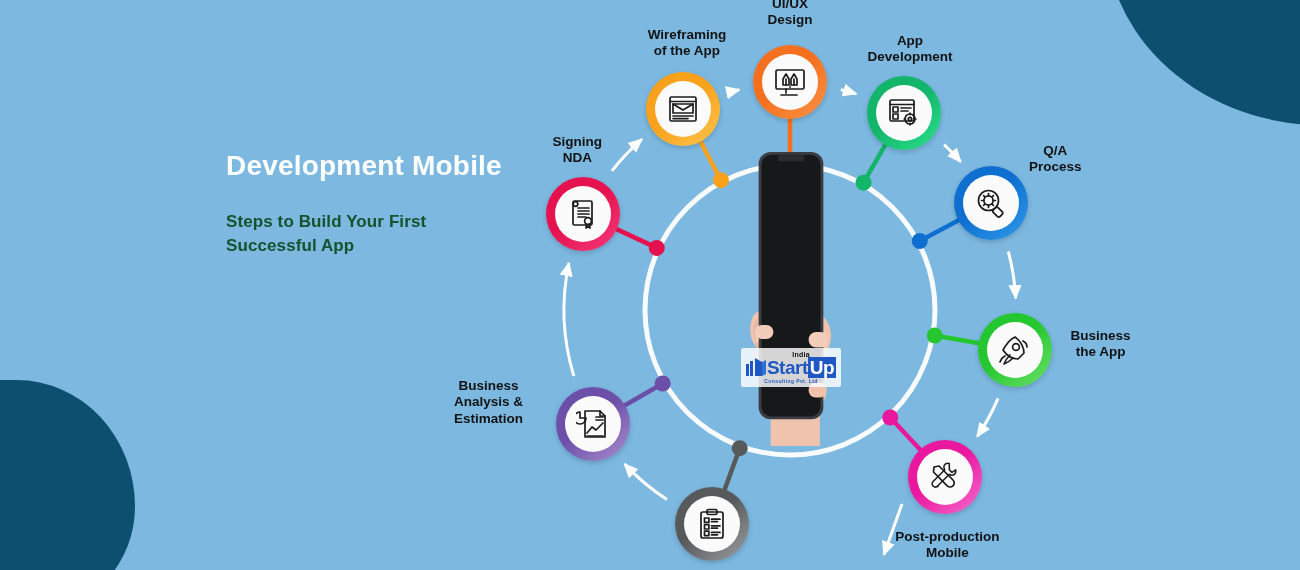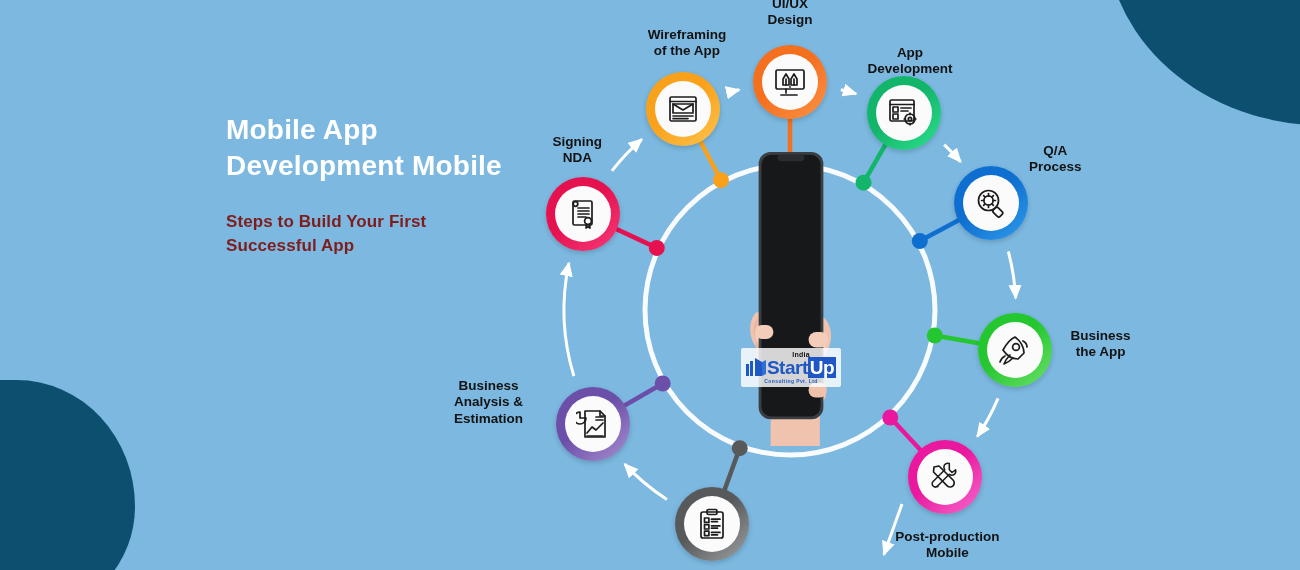--- a/index.html
+++ b/index.html
@@ -23,21 +23,21 @@
     border-radius: 0 55% 45% 0;
   }
 
   
   .headline { position: absolute; left: 226px; top: 112px; width: 400px; }
   .headline h1 {
     color: #ffffff; font-size: 28px; font-weight: bold;
     line-height: 1.28; letter-spacing: .2px;
   }
   .headline h2 {
-    color: #7f1d1d; font-size: 17px; font-weight: bold;
+    color: #14532d; font-size: 17px; font-weight: bold;
     line-height: 1.45; margin-top: 26px; letter-spacing: .1px;
   }
 
   
   #diagram { position: absolute; left: 450px; top: 0; width: 700px; height: 570px; }
   #wheel { position: absolute; inset: 0; }
 
   
   .node { position: absolute; width: 0; height: 0; }
   .ring {
@@ -58,21 +58,21 @@
 </head>
 <body>
 
 <div id="stage">
 
   <div class="blob blob-tr"></div>
   <div class="blob blob-bl"></div>
 
   <div class="headline">
     <h1>
-      <span>Mobile App</span><br>
+      <br>
       <span>Development Mobile</span>
     </h1>
     <h2>
       <span>Steps to Build Your First</span><br>
       <span>Successful App</span>
     </h2>
   </div>
 
   <div id="diagram">
     <svg id="wheel" viewBox="0 0 700 570">
@@ -229,21 +229,21 @@
                 <circle cx="23" cy="23" r="1.7" stroke="#1c1c1c" fill="none" stroke-width="1.7" stroke-linecap="round" stroke-linejoin="round"></circle>
       <g stroke="#1c1c1c" fill="none" stroke-width="1.7" stroke-linecap="round" stroke-linejoin="round">
                   <line x1="23" y1="17.2" x2="23" y2="18.6"></line>
                   <line x1="23" y1="27.4" x2="23" y2="28.8"></line>
       <line x1="17.2" y1="23" x2="18.6" y2="23"></line>
                   <line x1="27.4" y1="23" x2="28.8" y2="23"></line>
                 </g>
               </svg>
             </div>
           </div>
-          <div class="lbl" style="left: -79px; top: -80px; margin-top: 12px;">App
+          <div class="lbl" style="left: -79px; top: -80px;">App
 Development</div>
         </div>
         <div class="node" style="left: 541.312px; top: 202.96px;">
           <div class="ring" style="background: linear-gradient(140deg, rgb(15, 111, 208) 0%, rgb(15, 111, 208) 45%, rgb(47, 155, 234) 100%);">
             <div class="inner">
               <svg viewBox="0 0 34 34">
                 <circle cx="14.5" cy="14.5" r="10" stroke="#1c1c1c" fill="none" stroke-width="1.7" stroke-linecap="round" stroke-linejoin="round"></circle>
                 <circle cx="14.5" cy="14.5" r="4.6" stroke="#1c1c1c" fill="none" stroke-width="1.7" stroke-linecap="round" stroke-linejoin="round"></circle>
       <g stroke="#1c1c1c" fill="none" stroke-width="1.7" stroke-linecap="round" stroke-linejoin="round">
                   <line x1="14.5" y1="7.6" x2="14.5" y2="9.9"></line>

